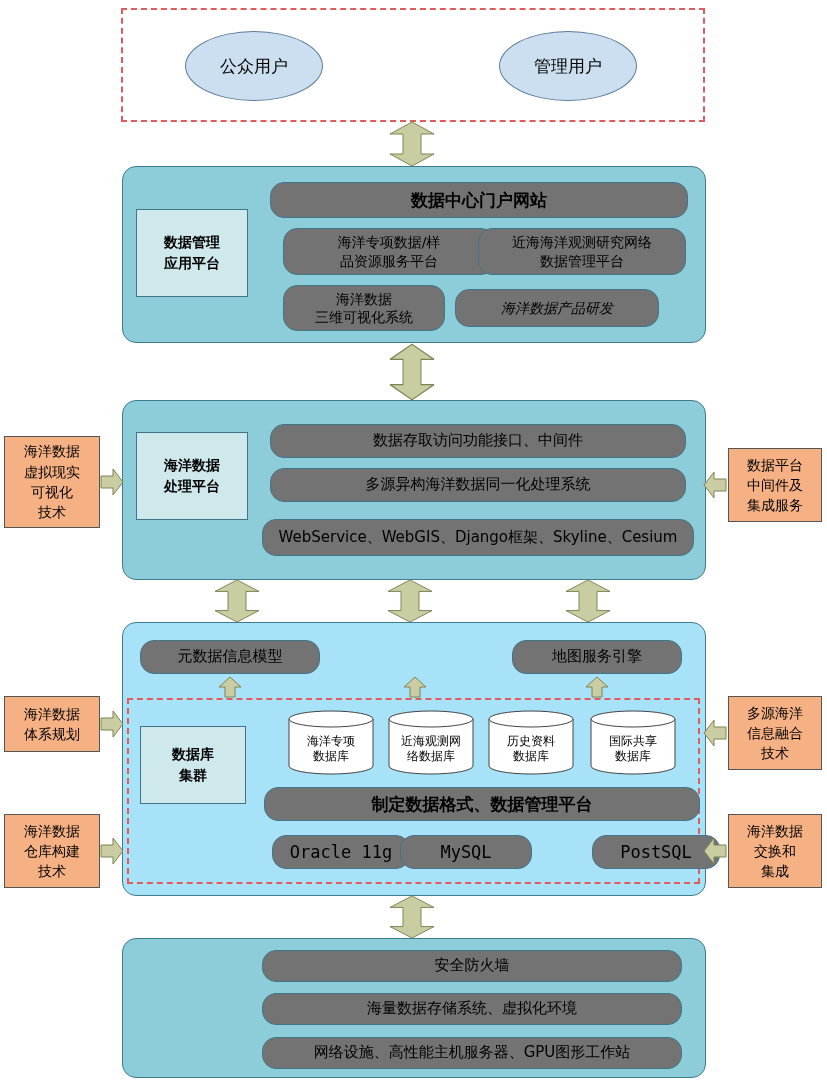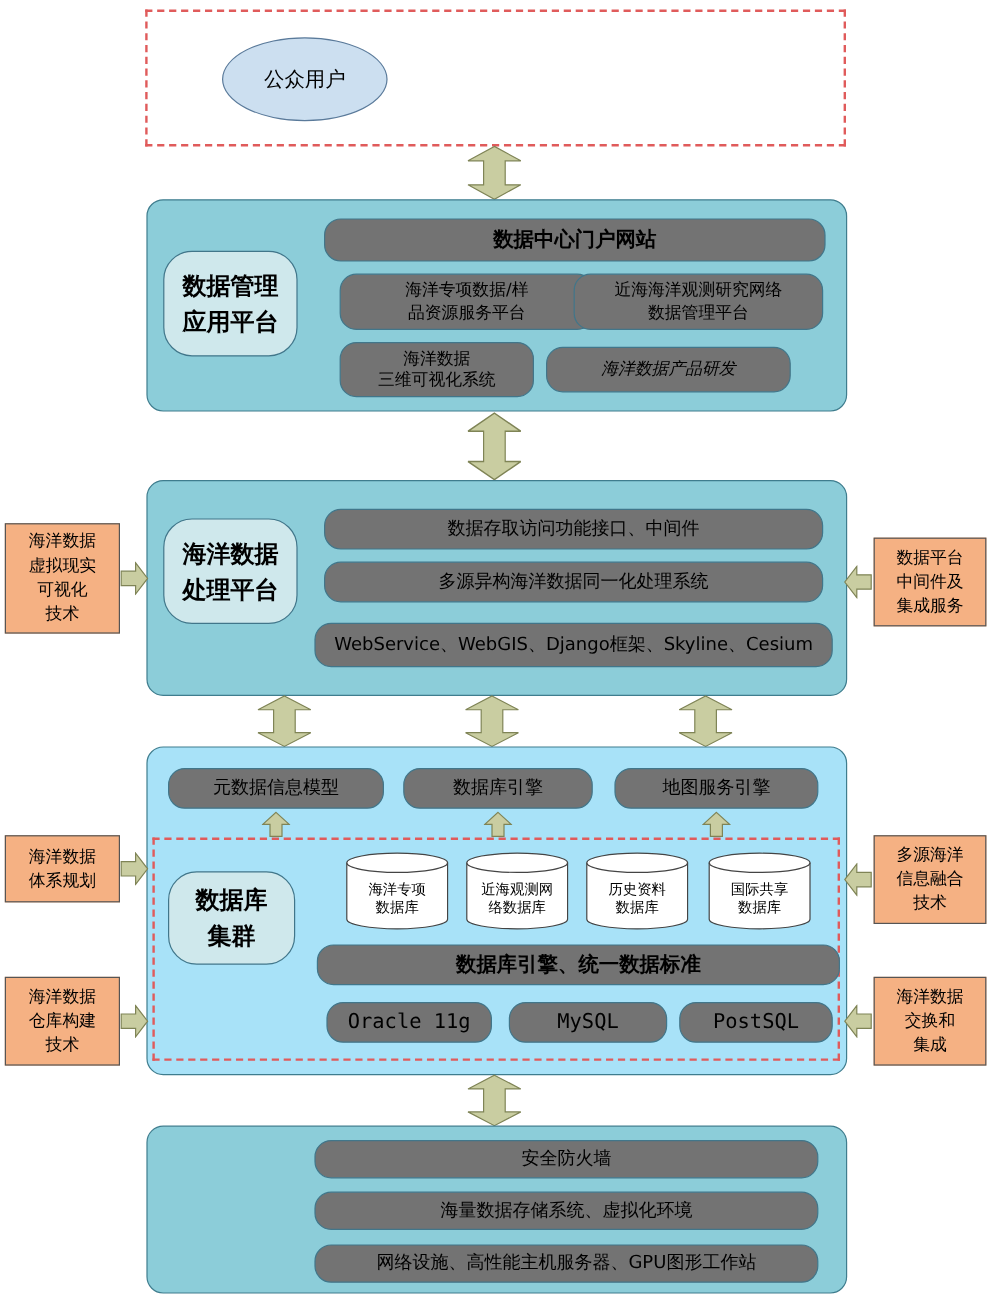--- a/index.html
+++ b/index.html
@@ -4,23 +4,23 @@
 <style>
   html,body{margin:0;padding:0;background:#fff;}
   .stage{position:relative;width:827px;height:1085px;background:#fff;
          font-family:"DejaVu Sans","Liberation Sans",sans-serif;color:#000;overflow:hidden;}
   .abs{position:absolute;box-sizing:border-box;}
   .panel{background:#8ccdd9;border:1px solid #3f7d8e;border-radius:14px;}
   .panel-light{background:#a8e2f8;border:1px solid #3f7d8e;border-radius:14px;}
   .node{background:#737373;border:1px solid #41768a;border-radius:14px;
         display:flex;align-items:center;justify-content:center;text-align:center;
         white-space:pre-line;font-size:14px;line-height:1.3;}
-  .label-node{background:#cfe8ec;border:1px solid #41768a;border-radius:24px;
+  .label-node{background:#cfe8ec;border:1px solid #41768a;border-radius:0;
         display:flex;align-items:center;justify-content:center;text-align:center;
-        white-space:pre-line;font-weight:bold;font-size:20px;line-height:1.5;}
+        white-space:pre-line;font-weight:bold;font-size:14px;line-height:1.5;}
   .ellipse{background:#ccdff0;border:1px solid #5a7a9a;border-radius:50%;
         display:flex;align-items:center;justify-content:center;text-align:center;
         font-size:17px;white-space:pre-line;}
   .orange{background:#f5b183;border:1px solid #555;
         display:flex;align-items:center;justify-content:center;text-align:center;
         white-space:pre-line;font-size:14px;line-height:1.45;}
   .dashed-red{border:2px dashed #e05b5b;background:transparent;}
   .bold{font-weight:bold;}
   .t17{font-size:17px;}
   .t15{font-size:15px;}
@@ -38,20 +38,21 @@
     <polygon id="upArrow" points="12,1 23,11 17,11 17,21 7,21 7,11 1,11" fill="#c9cda1" stroke="#7f8456" stroke-width="1"></polygon>
     <polygon id="rightArrow" points="1,8 13,8 13,1 23,14 13,27 13,20 1,20" fill="#c9cda1" stroke="#7f8456" stroke-width="1"></polygon>
     <polygon id="leftArrow" points="23,8 11,8 11,1 1,14 11,27 11,20 23,20" fill="#c9cda1" stroke="#7f8456" stroke-width="1"></polygon>
   </defs>
 </svg>
 
 <div class="stage">
 
   <div class="abs dashed-red" style="left:121px;top:8px;width:584px;height:114px;">
     <div class="ellipse abs" style="left:62px;top:21px;width:138px;height:70px;">公众用户</div>
+    <div class="ellipse abs" style="left:376px;top:21px;width:138px;height:70px;">管理用户</div>
   </div>
 
   <svg class="abs arrow" style="left:389px;top:121px;" width="46" height="46" viewBox="0 0 46 46" preserveAspectRatio="none">
     <use href="#dblArrowV"></use>
     </svg>
 
   <div class="abs panel" style="left:122px;top:166px;width:584px;height:177px;"></div>
   <div class="abs label-node" style="left:136px;top:209px;width:112px;height:88px;">数据管理
 应用平台</div>
   <div class="abs node bold t17" style="left:270px;top:182px;width:418px;height:36px;">数据中心门户网站</div>
@@ -93,21 +94,20 @@
     </svg>
   <svg class="abs arrow" style="left:387px;top:579px;" width="46" height="44" viewBox="0 0 46 46" preserveAspectRatio="none">
       <use href="#dblArrowV"></use>
     </svg>
   <svg class="abs arrow" style="left:565px;top:579px;" width="46" height="44" viewBox="0 0 46 46" preserveAspectRatio="none">
       <use href="#dblArrowV"></use>
     </svg>
 
   <div class="abs panel-light" style="left:122px;top:622px;width:584px;height:274px;"></div>
   <div class="abs node t15" style="left:140px;top:640px;width:180px;height:34px;">元数据信息模型</div>
-  <div class="abs node t15" style="left:336px;top:640px;width:158px;height:34px;">数据库引擎</div>
   <div class="abs node t15" style="left:512px;top:640px;width:170px;height:34px;">地图服务引擎</div>
 
   <svg class="abs arrow" style="left:218px;top:676px;" width="24" height="22" viewBox="0 0 24 22" preserveAspectRatio="none">
       <use href="#upArrow"></use>
     </svg>
   <svg class="abs arrow" style="left:403px;top:676px;" width="24" height="22" viewBox="0 0 24 22" preserveAspectRatio="none">
       <use href="#upArrow"></use>
     </svg>
   <svg class="abs arrow" style="left:585px;top:676px;" width="24" height="22" viewBox="0 0 24 22" preserveAspectRatio="none">
       <use href="#upArrow"></use>
@@ -143,24 +143,24 @@
   </div>
   <div class="abs" style="left:590px;top:710px;width:86px;height:66px;">
     <svg class="arrow" width="86" height="66" viewBox="0 0 86 66">
       <path d="M1,9 v47 a42,8 0 0 0 84,0 v-47" fill="#fff" stroke="#444"></path>
       <ellipse cx="43" cy="9" rx="42" ry="8" fill="#fff" stroke="#444"></ellipse>
     </svg>
     <div class="cyl-label">国际共享
 数据库</div>
   </div>
 
-  <div class="abs node bold t17" style="left:264px;top:787px;width:436px;height:34px;">数据库引擎、统一数据标准</div>
+  <div class="abs node bold t17" style="left:264px;top:787px;width:436px;height:34px;">制定数据格式、数据管理平台</div>
   <div class="abs node mono t17" style="left:272px;top:835px;width:138px;height:34px;">Oracle 11g</div>
-  <div class="abs node mono t17" style="left:424px;top:835px;width:132px;height:34px;">MySQL</div>
-  <div class="abs node mono t17" style="left:566px;top:835px;width:128px;height:34px;">PostSQL</div>
+  <div class="abs node mono t17" style="left:400px;top:835px;width:132px;height:34px;">MySQL</div>
+  <div class="abs node mono t17" style="left:592px;top:835px;width:128px;height:34px;">PostSQL</div>
 
   <div class="abs orange" style="left:4px;top:696px;width:96px;height:56px;">海洋数据
 体系规划</div>
   <svg class="abs arrow" style="left:100px;top:710px;" width="24" height="28" viewBox="0 0 24 28" preserveAspectRatio="none">
       <use href="#rightArrow"></use>
     </svg>
   <div class="abs orange" style="left:4px;top:814px;width:96px;height:74px;">海洋数据
 仓库构建
 技术</div>
   <svg class="abs arrow" style="left:100px;top:837px;" width="24" height="28" viewBox="0 0 24 28" preserveAspectRatio="none">

